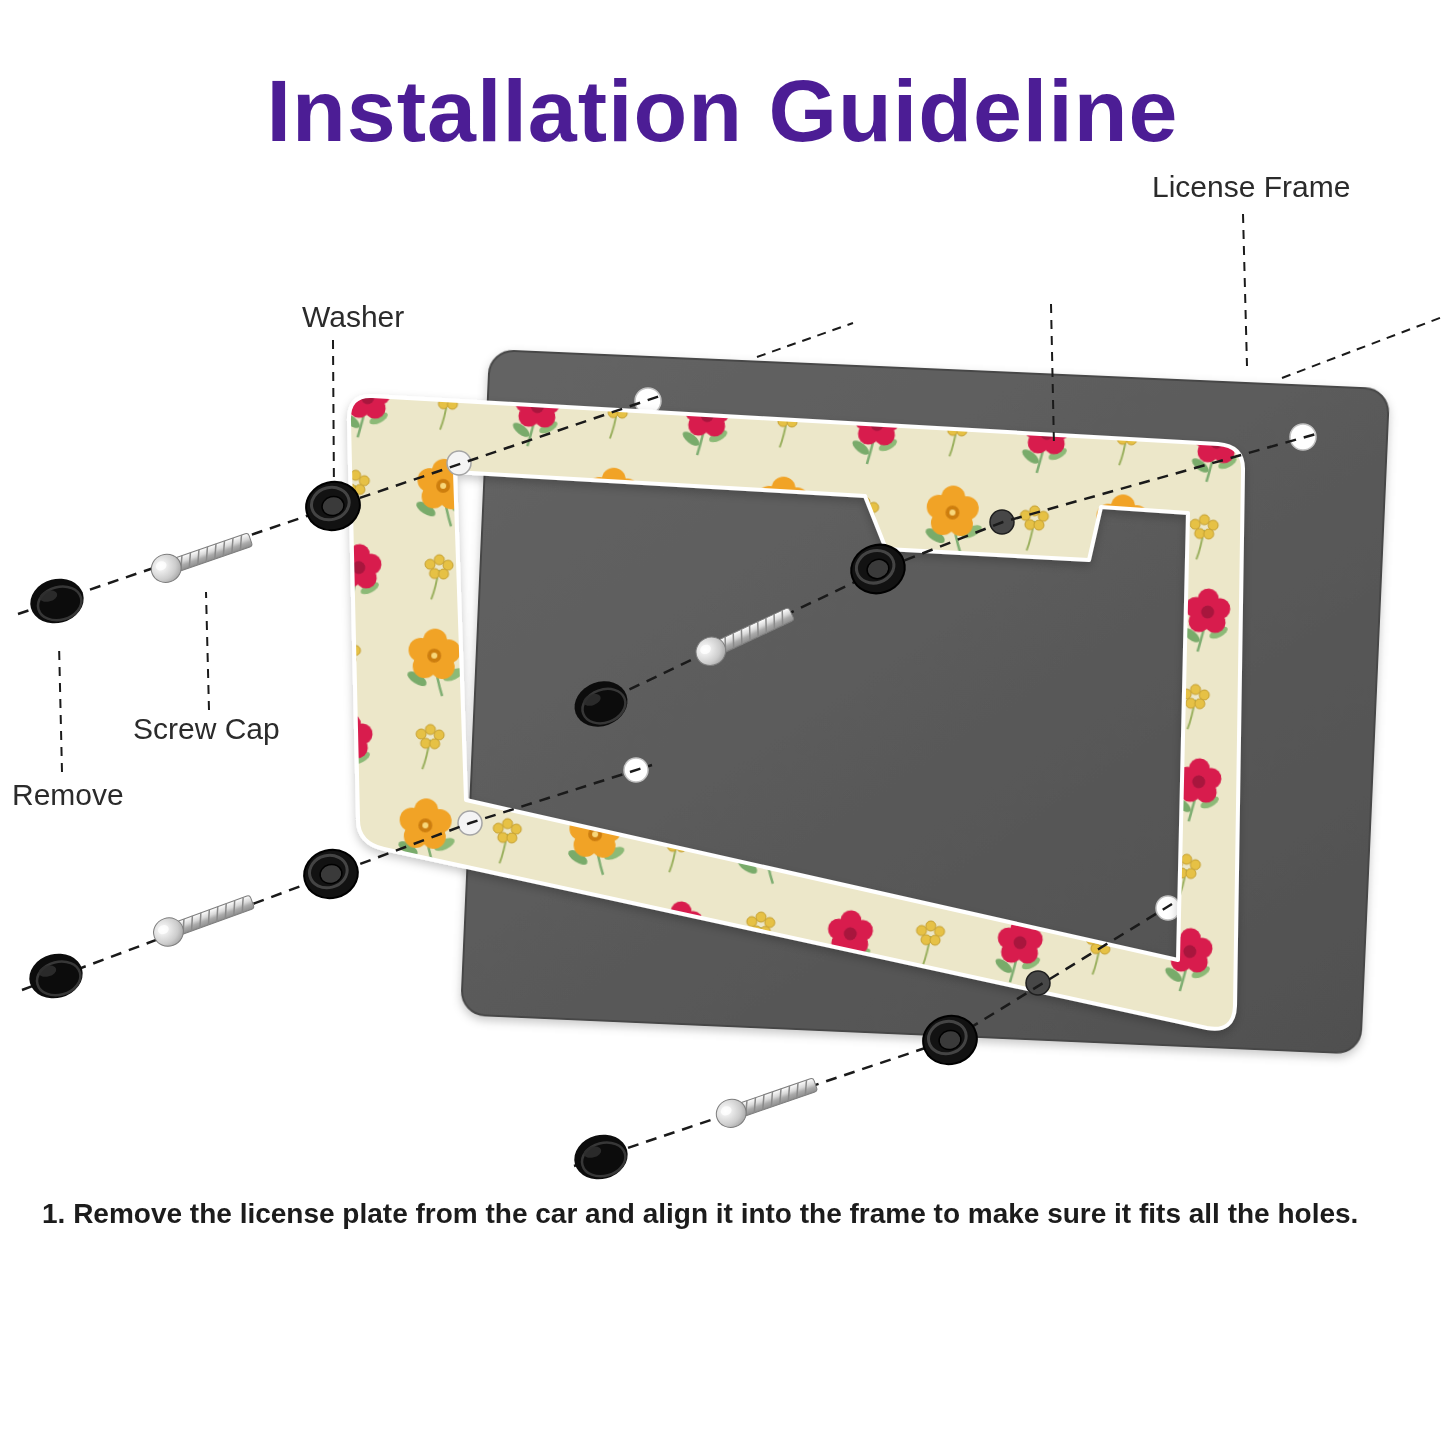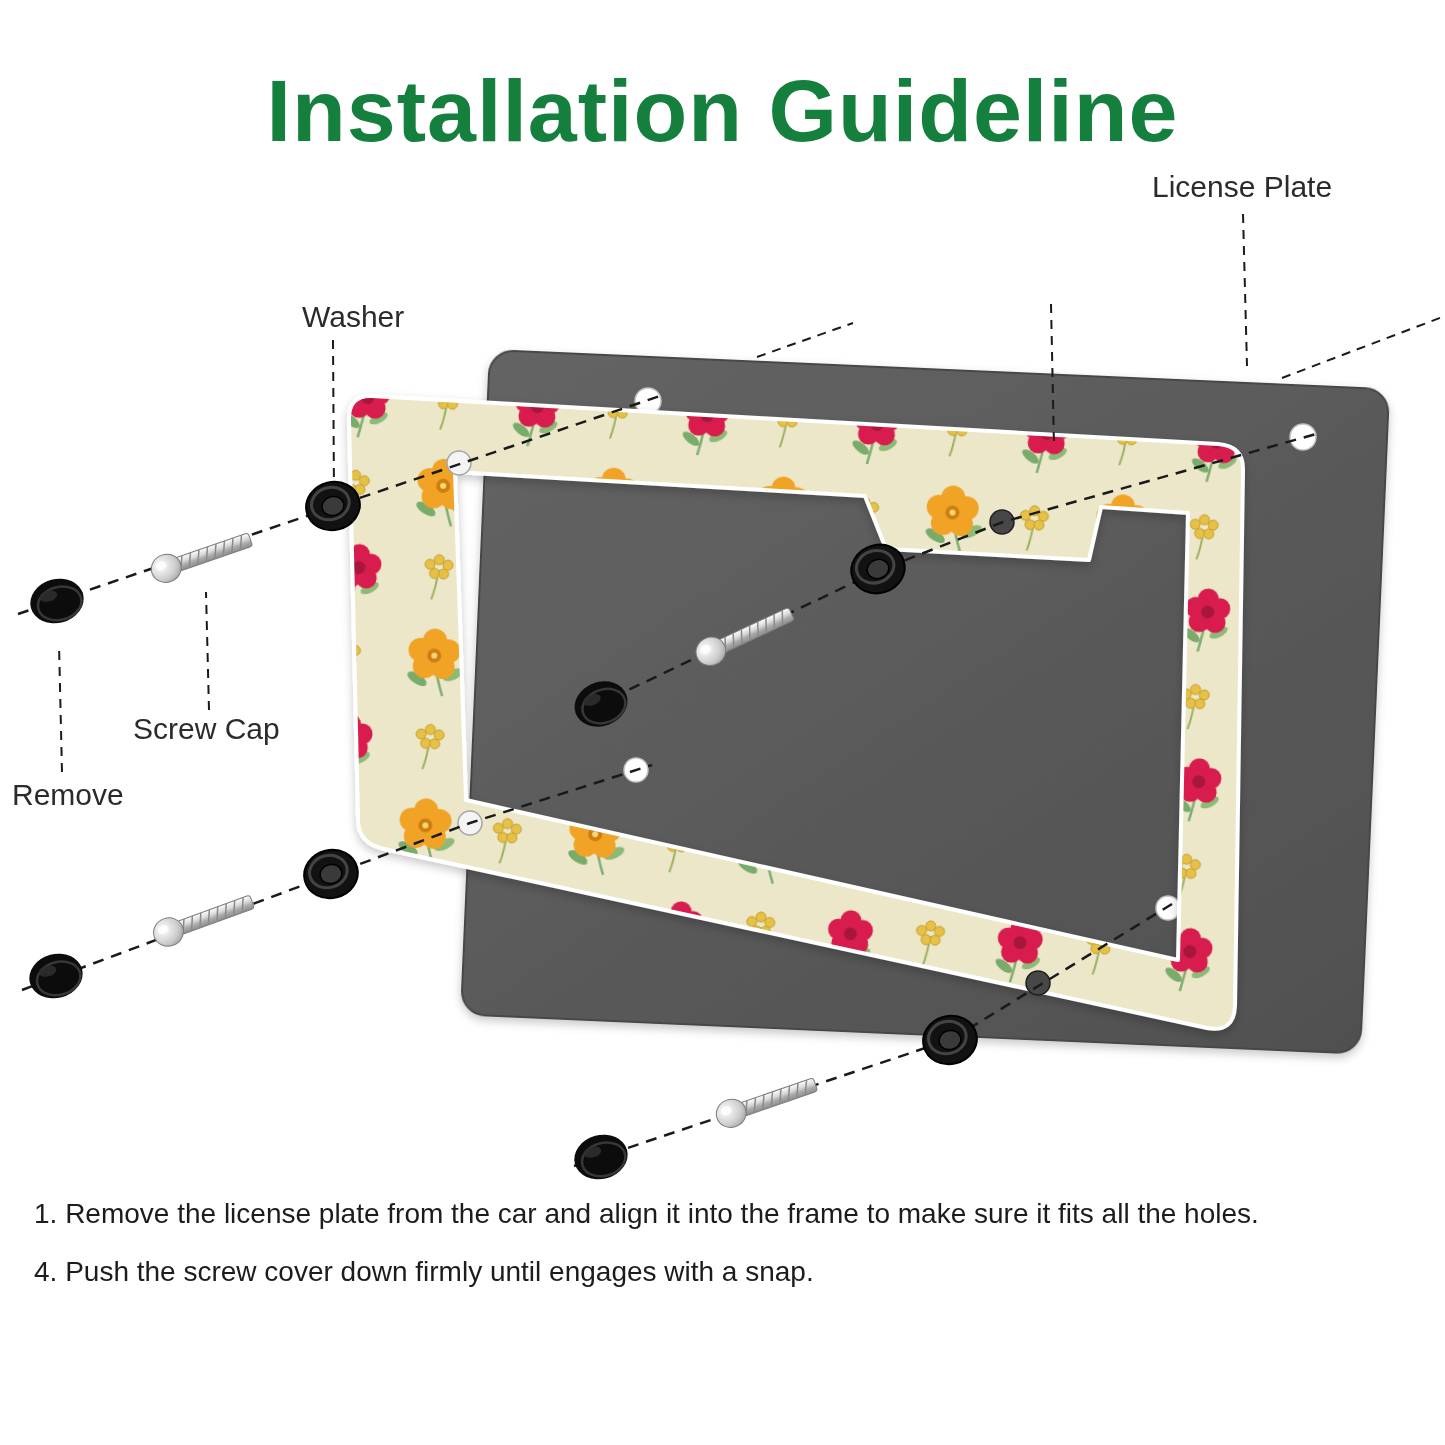--- a/index.html
+++ b/index.html
@@ -1,28 +1,28 @@
 <!DOCTYPE html>
 <html><head>
 <meta charset="utf-8">
 <style>
   html,body{margin:0;padding:0;background:#ffffff;}
   .page{position:relative;width:1445px;height:1445px;background:#ffffff;overflow:hidden;
         font-family:"Liberation Sans",sans-serif;}
   .title{position:absolute;top:60px;left:0;width:100%;text-align:center;margin:0;
-         font-size:88px;font-weight:bold;color:#15803d;letter-spacing:1px;}
+         font-size:88px;font-weight:bold;color:#4c1d95;letter-spacing:1px;}
   .diagram-svg{position:absolute;left:0;top:0;width:1445px;height:1445px;}
   .part-label{position:absolute;font-size:30px;color:#2b2b2b;white-space:nowrap;}
   .lbl-license-plate{left:1152px;top:170px;}
   .lbl-license-plate-frame{left:895px;top:262px;}
   .lbl-washer{left:268px;top:300px;margin-left:34px;}
   .lbl-screw-cap{left:133px;top:712px;}
   .lbl-screw{left:12px;top:778px;}
   .instructions{position:absolute;left:26px;top:1198px;width:1410px;}
-  .instructions p{margin:0 0 26px 8px;font-size:28px;color:#1c1c1c;}
+  .instructions p{margin:0 0 26px 16px;font-size:28px;color:#1c1c1c;font-weight:bold;}
 </style>
 </head>
 <body>
 
 <div class="page">
 
   <h1 class="title">Installation Guideline</h1>
 
   <svg class="diagram-svg" viewBox="0 0 1445 1445" xmlns="http://www.w3.org/2000/svg">
     <defs>
@@ -164,23 +164,22 @@
     <use href="#washer-shape" transform="translate(878 569) rotate(-18)"></use>
     <use href="#washer-shape" transform="translate(331 874) rotate(-14)"></use>
     <use href="#washer-shape" transform="translate(950 1040) rotate(-14)"></use>
 
     <use href="#cap-shape" transform="translate(57 601) rotate(-15)"></use>
     <use href="#cap-shape" transform="translate(601 704) rotate(-20)"></use>
     <use href="#cap-shape" transform="translate(56 976) rotate(-15)"></use>
     <use href="#cap-shape" transform="translate(601 1157) rotate(-15)"></use>
   </svg>
 
-  <div class="part-label lbl-license-plate">License Plate</div>
+  <div class="part-label lbl-license-plate">License Frame</div>
   <div class="part-label lbl-washer">Washer</div>
   <div class="part-label lbl-screw-cap">Screw Cap</div>
   <div class="part-label lbl-screw">Remove</div>
 
   <div class="instructions">
     <p>1. Remove the license plate from the car and align it into the frame to make sure it fits all the holes.</p>
-    <p>4. Push the screw cover down firmly until engages with a snap.</p>
   </div>
 
 </div>
 
 </body></html>

